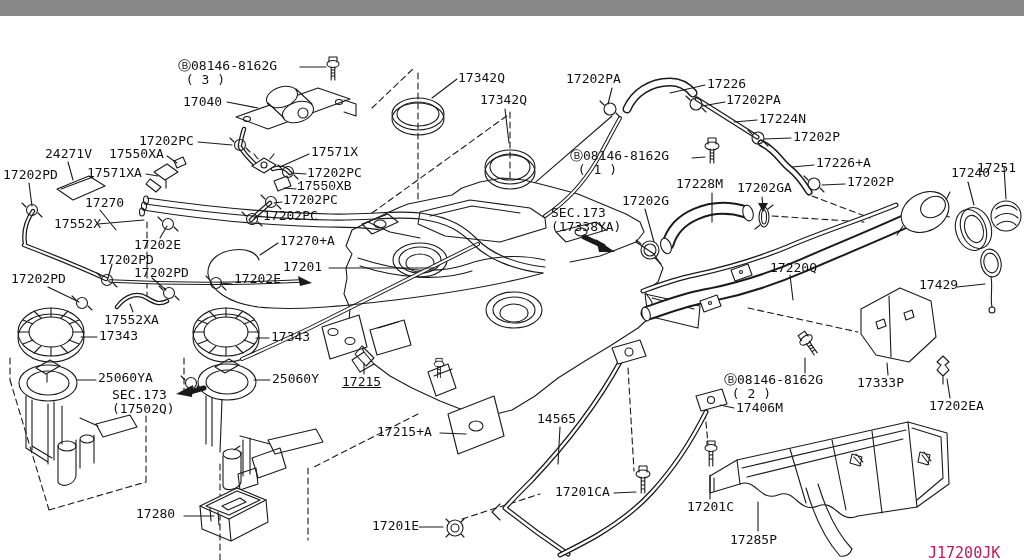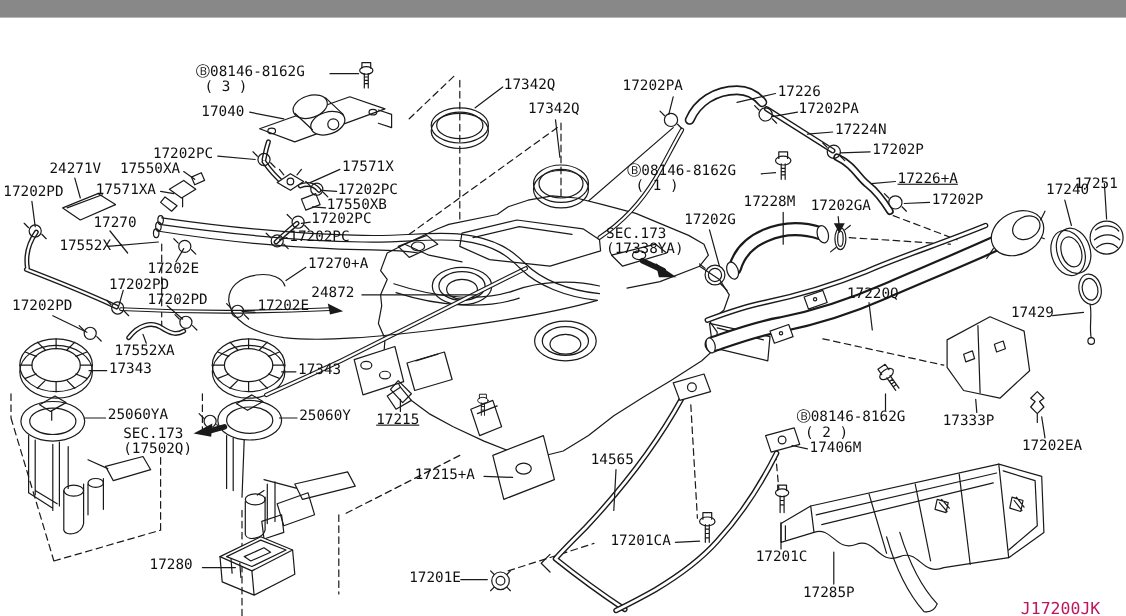--- a/index.html
+++ b/index.html
@@ -366,44 +366,44 @@
       <div class="part-label" style="left: 183px; top: 79px;">17040</div>
       <div class="part-label" style="left: 458px; top: 55px;">17342Q</div>
       <div class="part-label" style="left: 480px; top: 77px;">17342Q</div>
       <div class="part-label" style="left: 566px; top: 56px;">17202PA</div>
       <div class="part-label" style="left: 707px; top: 61px;">17226</div>
       <div class="part-label" style="left: 726px; top: 77px;">17202PA</div>
       <div class="part-label" style="left: 759px; top: 96px;">17224N</div>
       <div class="part-label" style="left: 793px; top: 114px;">17202P</div>
       <div class="part-label" style="left: 570px; top: 133px;">Ⓑ08146-8162G
  ( 1 )</div>
-      <div class="part-label" style="left: 816px; top: 140px; text-decoration: underline;">17226+A</div>
+      <div class="part-label" style="left: 816px; top: 140px;">17226+A</div>
       <div class="part-label" style="left: 847px; top: 159px;">17202P</div>
       <div class="part-label" style="left: 676px; top: 161px;">17228M</div>
       <div class="part-label" style="left: 737px; top: 165px;">17202GA</div>
       <div class="part-label" style="left: 622px; top: 178px;">17202G</div>
       <div class="part-label" style="left: 977px; top: 145px;">17251</div>
       <div class="part-label" style="left: 951px; top: 150px;">17240</div>
       <div class="part-label" style="left: 139px; top: 118px;">17202PC</div>
       <div class="part-label" style="left: 109px; top: 131px;">17550XA</div>
       <div class="part-label" style="left: 311px; top: 129px;">17571X</div>
       <div class="part-label" style="left: 45px; top: 131px; text-align: right;">24271V</div>
       <div class="part-label" style="left: 87px; top: 150px;">17571XA</div>
       <div class="part-label" style="left: 3px; top: 152px;">17202PD</div>
       <div class="part-label" style="left: 307px; top: 150px;">17202PC</div>
-      <div class="part-label" style="left: 297px; top: 164px;">17550XB</div>
+      <div class="part-label" style="left: 297px; top: 164px; font-family: Liberation Mono, monospace;">17550XB</div>
       <div class="part-label" style="left: 283px; top: 177px;">17202PC</div>
       <div class="part-label" style="left: 85px; top: 180px;">17270</div>
       <div class="part-label" style="left: 263px; top: 193px;">17202PC</div>
       <div class="part-label" style="left: 54px; top: 201px;">17552X</div>
       <div class="part-label" style="left: 551px; top: 190px;">SEC.173
 (17338YA)</div>
       <div class="part-label" style="left: 134px; top: 222px;">17202E</div>
       <div class="part-label" style="left: 280px; top: 218px;">17270+A</div>
-      <div class="part-label" style="left: 283px; top: 244px;">24872</div>
+      <div class="part-label" style="left: 283px; top: 244px;">17201</div>
       <div class="part-label" style="left: 99px; top: 237px;">17202PD</div>
       <div class="part-label" style="left: 134px; top: 250px;">17202PD</div>
       <div class="part-label" style="left: 11px; top: 256px;">17202PD</div>
       <div class="part-label" style="left: 234px; top: 256px;">17202E</div>
       <div class="part-label" style="left: 770px; top: 245px;">17220Q</div>
       <div class="part-label" style="left: 919px; top: 262px;">17429</div>
       <div class="part-label" style="left: 104px; top: 297px;">17552XA</div>
       <div class="part-label" style="left: 99px; top: 313px;">17343</div>
       <div class="part-label" style="left: 271px; top: 314px;">17343</div>
       <div class="part-label" style="left: 98px; top: 355px;">25060YA</div>

